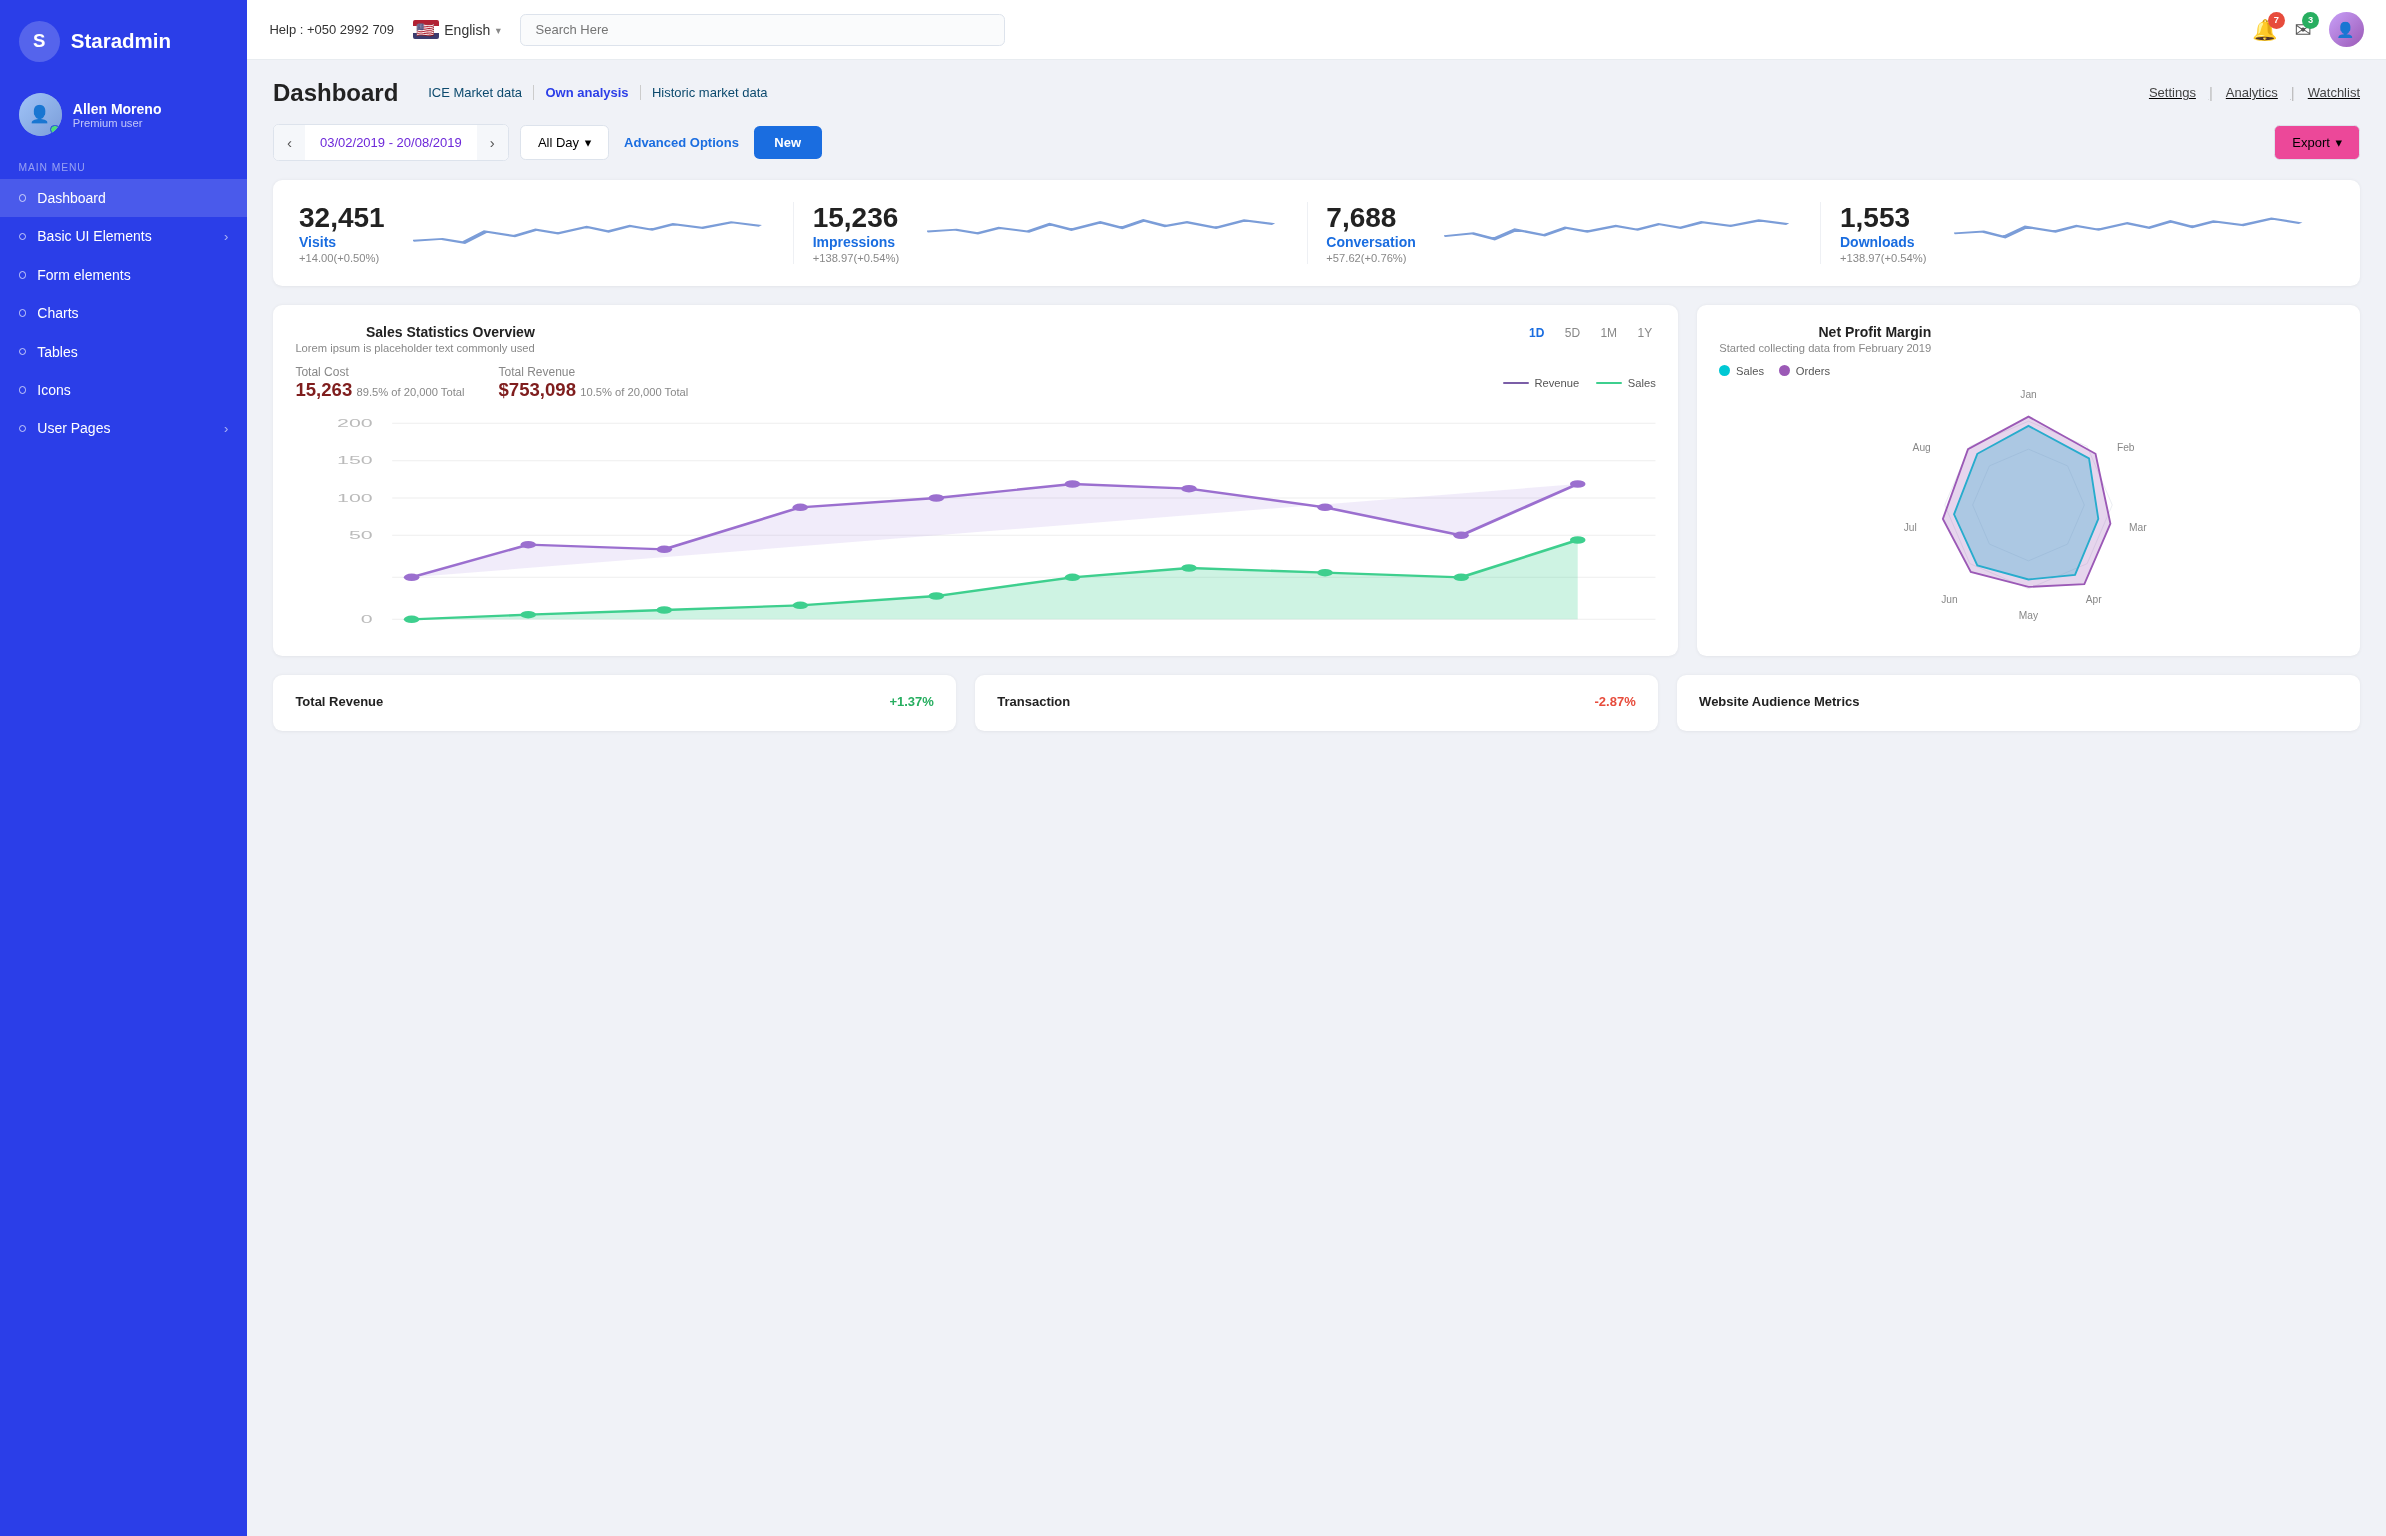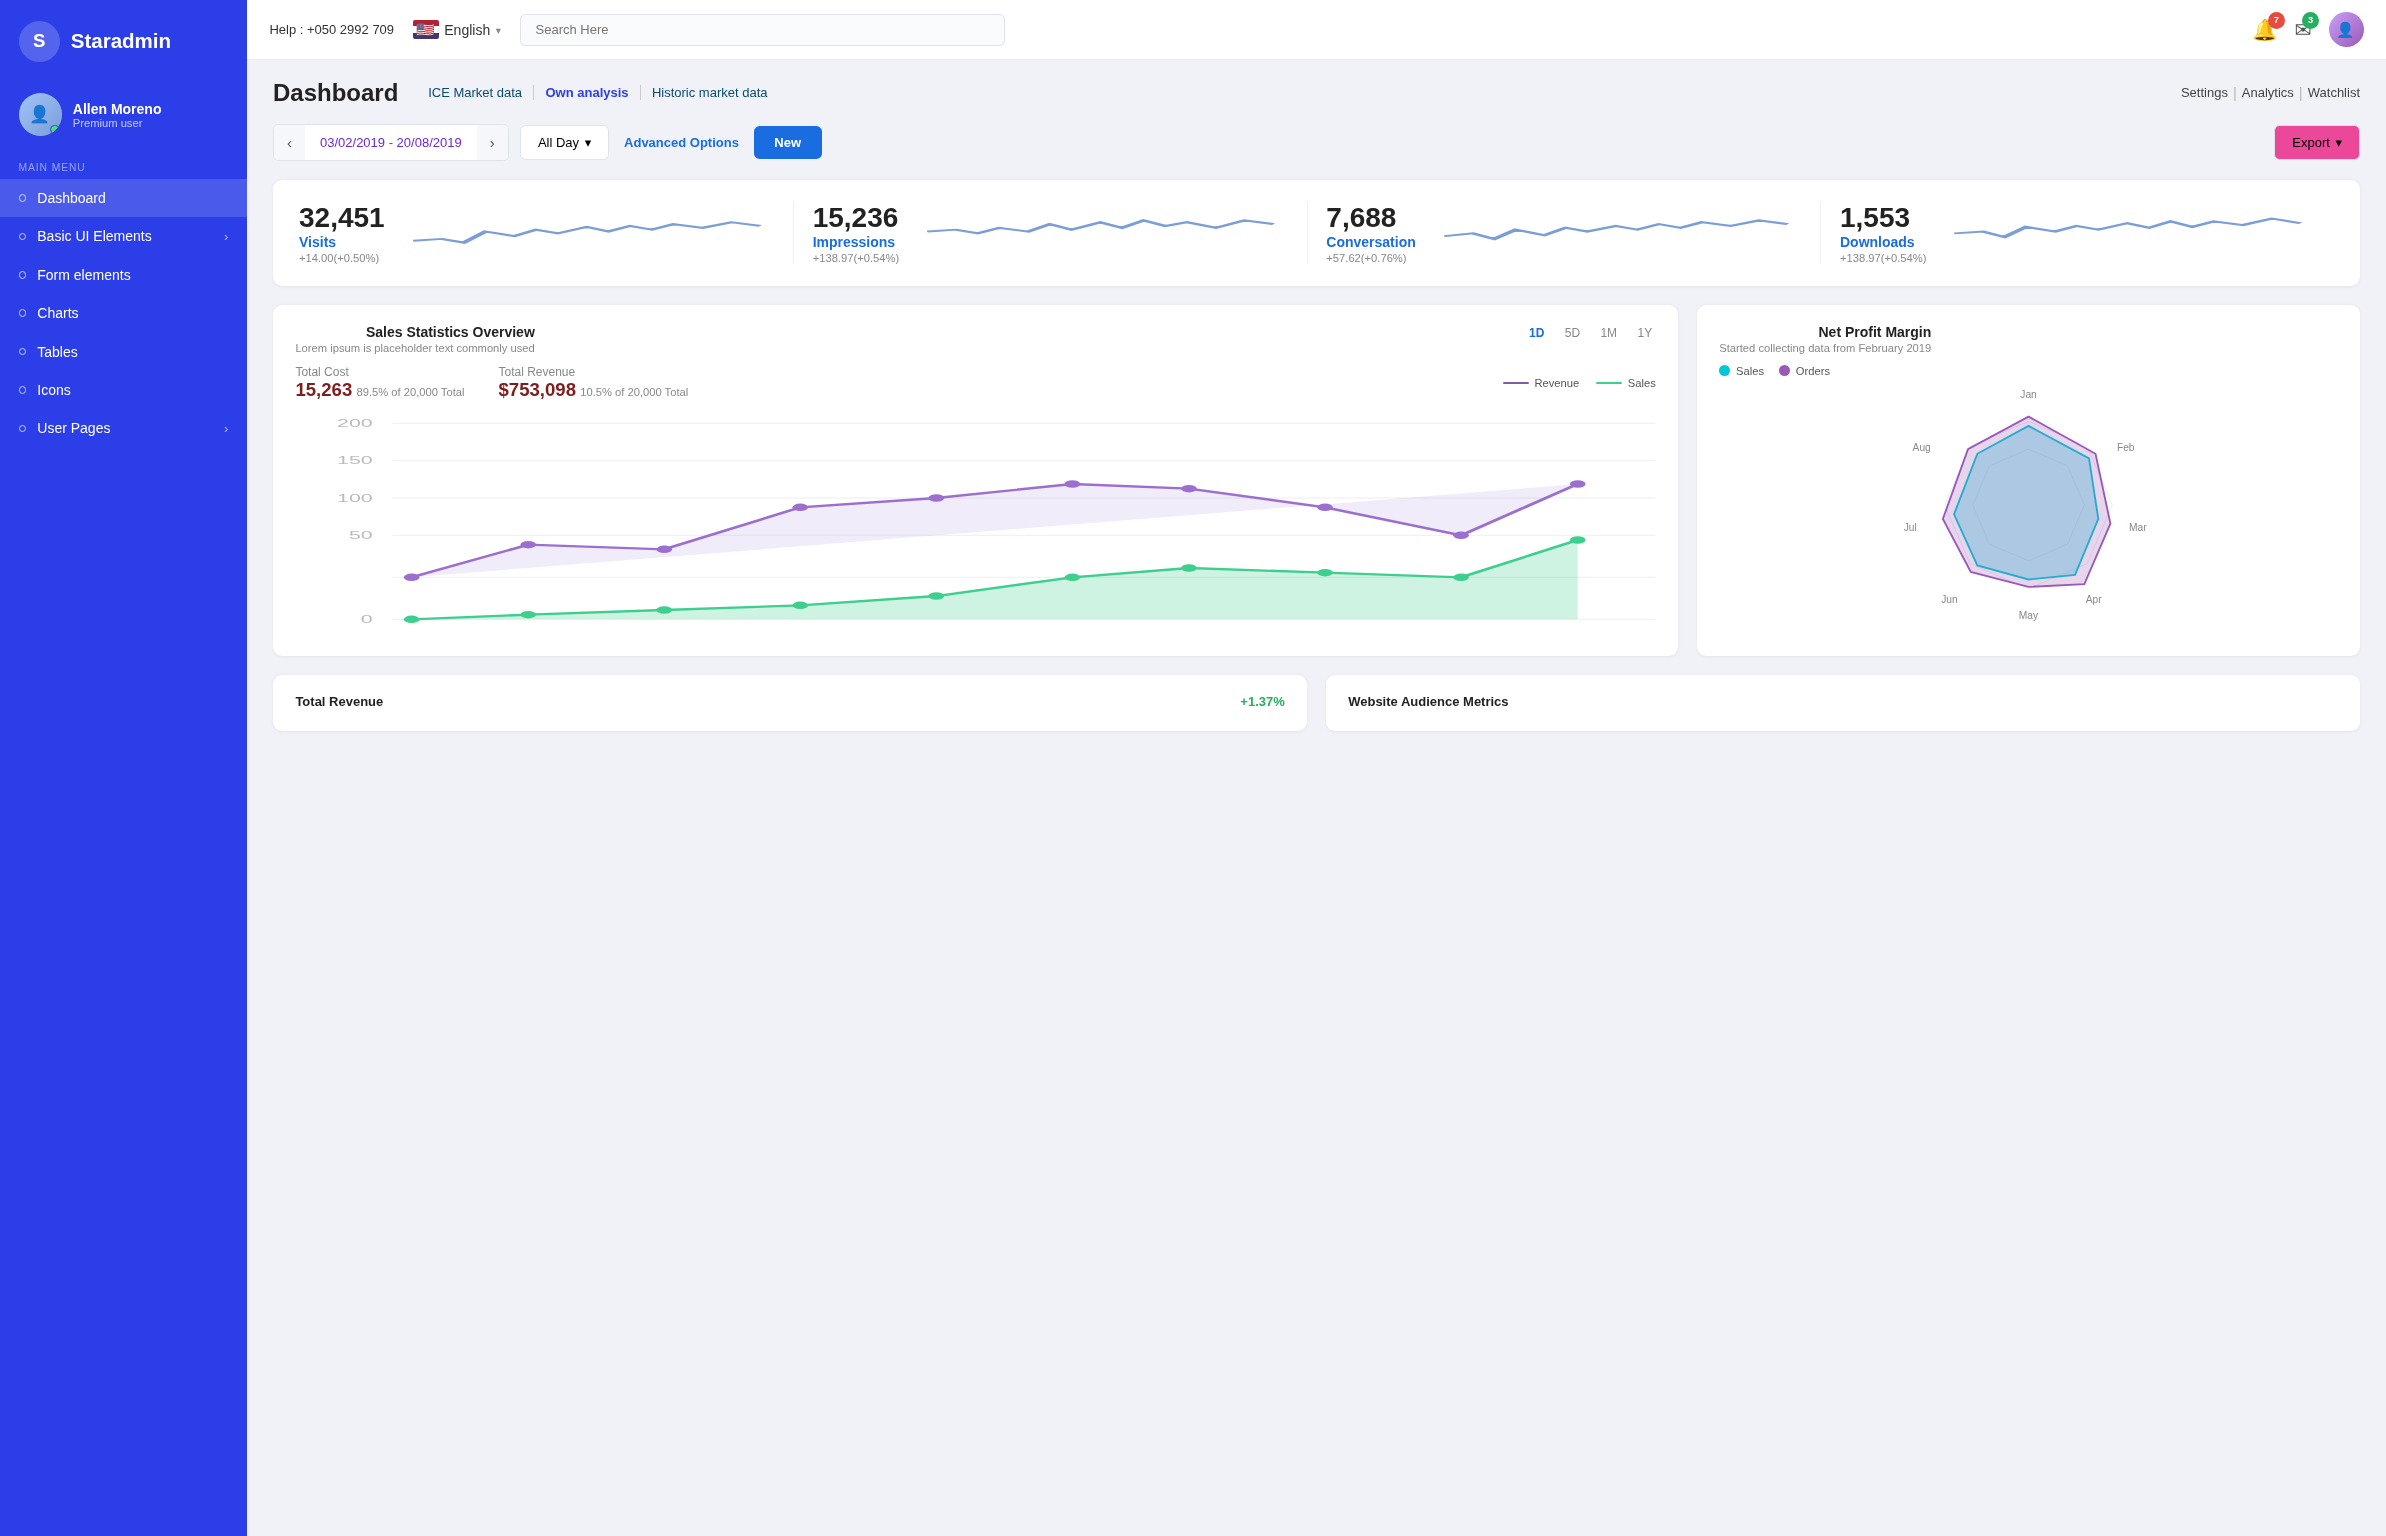--- a/index.html
+++ b/index.html
@@ -131,21 +131,21 @@
     }
     .dash-title-area { display: flex; align-items: center; gap: 18.6px; }
     .dash-title { font-size: 24px; font-weight: 700; color: #222; }
     .dash-tabs { display: flex; align-items: center; gap: 0; }
     .dash-tab {
       font-size: 13px; color: #0c4a6e; cursor: pointer; padding: 0 11.2px;
       border-right: 0.9px solid #ccc;
     }
     .dash-tab:last-child { border-right: none; }
     .dash-tab.active { color: #2b3ee8; font-weight: 600; }
-    .dash-nav { display: flex; align-items: center; gap: 5px; }
+    .dash-nav { display: flex; align-items: center; gap: 13px; text-decoration: underline; }
     .dash-nav-link { font-size: 13px; color: #444; cursor: pointer; }
     .dash-nav-sep { color: #bbb; }
 
     
     .toolbar {
       display: flex; align-items: center; gap: 11.2px; margin-bottom: 18.6px;
     }
     .date-nav {
       display: flex; align-items: center; border: 0.9px solid #dde3ec; border-radius: 5.6px;
       background: #fff; overflow: hidden;
@@ -548,20 +548,26 @@
 
     <div class="bottom-row">
       <div class="bottom-card">
         <div class="bottom-card-header">
           <span class="bottom-card-title">Total Revenue</span>
           <span class="bottom-card-change positive">+1.37%</span>
         </div>
       </div>
       <div class="bottom-card">
         <div class="bottom-card-header">
+          <span class="bottom-card-title">Transaction</span>
+          <span class="bottom-card-change negative">-2.87%</span>
+        </div>
+      </div>
+      <div class="bottom-card">
+        <div class="bottom-card-header">
           <span class="bottom-card-title">Website Audience Metrics</span>
         </div>
       </div>
     </div>
 
   </div>
 </div>
 
 
 </body></html>

